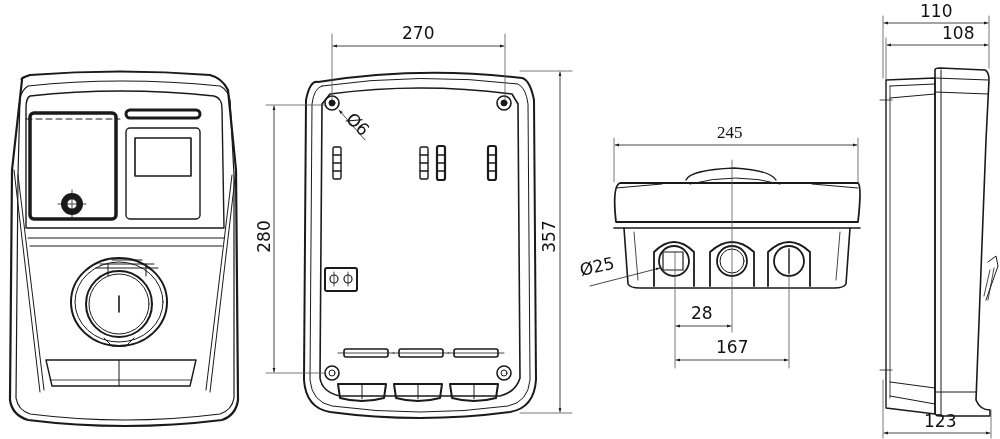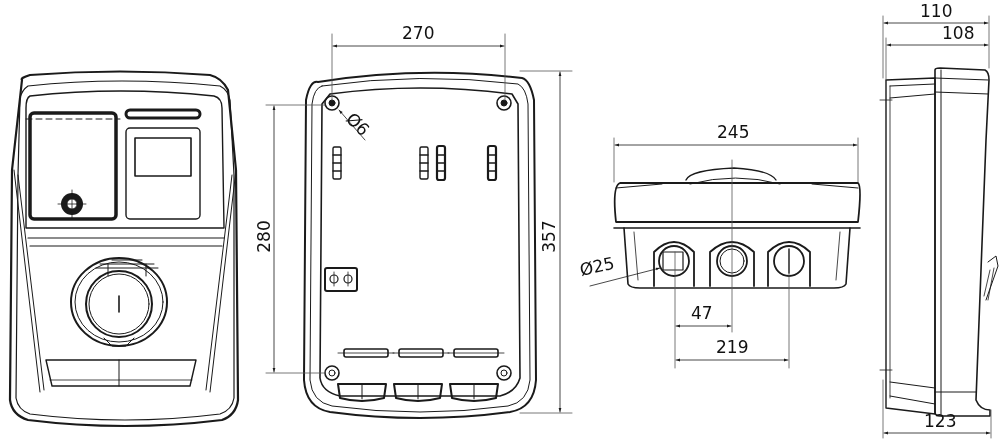--- a/index.html
+++ b/index.html
@@ -217,20 +217,20 @@
     <line x1="991" y1="410" x2="991" y2="438"></line>
     <line x1="884" y1="433" x2="990" y2="433" stroke="#1a1a1a" marker-start="url(#arr)" marker-end="url(#arr)"></line>
   </g>
 </svg>
 
 <div class="dim-text" style="left:402px; top:25px;">270</div>
 <div class="dim-text rot-ccw" style="left:248px; top:228px;">280</div>
 <div class="dim-text rot-ccw" style="left:533px; top:228px;">357</div>
 <div class="dim-text rot-phi" style="left:355px; top:110px;">Ø6</div>
 
-<div class="dim-text" style="left:717px; top:124px;">245</div>
+<div class="dim-text" style="left:717px; top:124px;font-family:Liberation Serif, serif;">245</div>
 <div class="dim-text rot-d25" style="left:580px; top:262px;">Ø25</div>
-<div class="dim-text" style="left:691px; top:305px;">47</div>
-<div class="dim-text" style="left:716px; top:339px;">219</div>
+<div class="dim-text" style="left:691px; top:305px;">28</div>
+<div class="dim-text" style="left:716px; top:339px;">167</div>
 
 <div class="dim-text" style="left:920px; top:3px;">110</div>
 <div class="dim-text" style="left:942px; top:25px;">108</div>
 <div class="dim-text" style="left:924px; top:413px;text-align:center;">123</div>
 
 </body></html>

